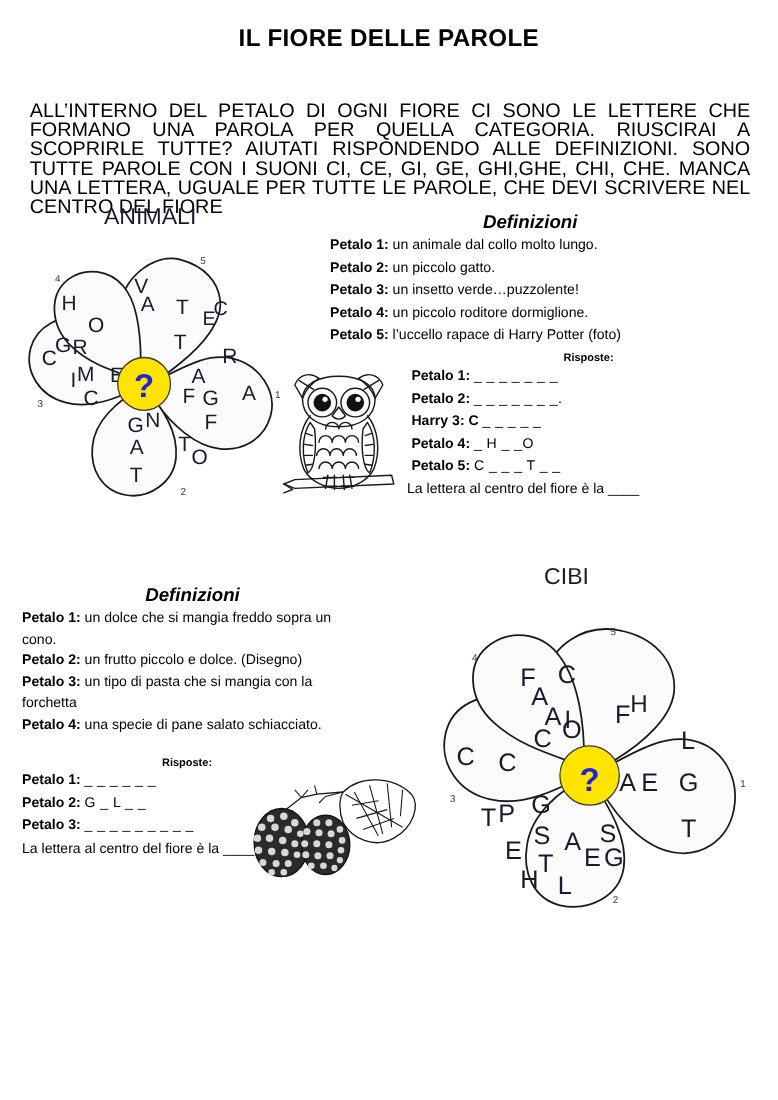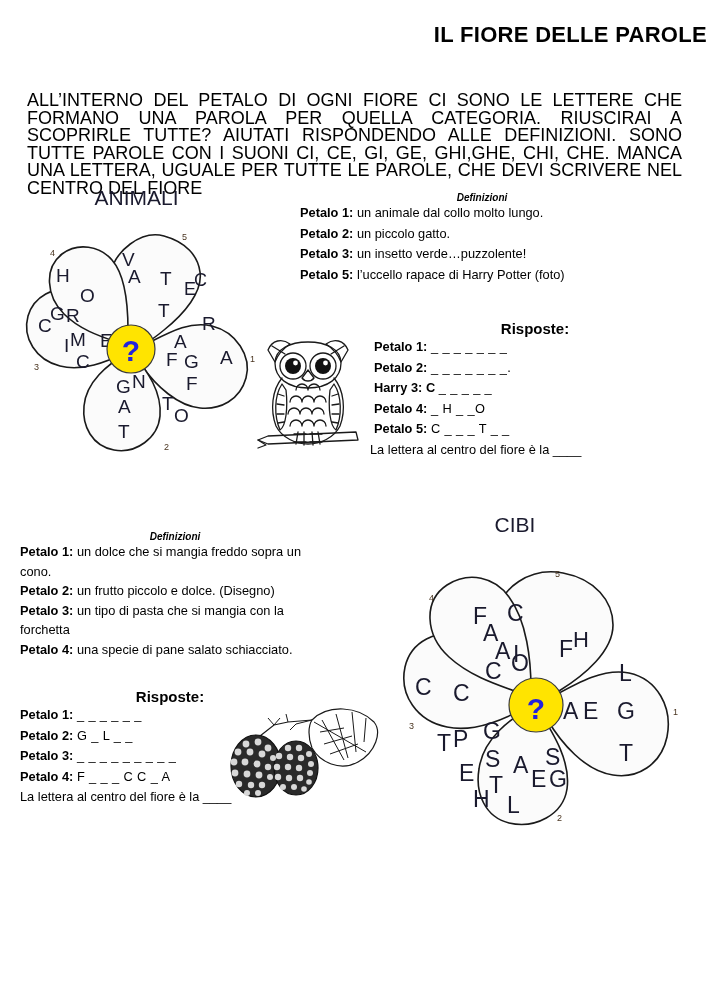--- a/index.html
+++ b/index.html
@@ -15,21 +15,21 @@
     color: #000000;
     overflow: hidden;
   }
 
   
   #page-title {
     position: absolute;
     top: 22px;
     left: 0;
     width: 707px;
-    text-align: right;
+    text-align: center;
     font-size: 22px;
     font-weight: bold;
     letter-spacing: 0.3px;
   }
 
   
   #intro-paragraph {
     position: absolute;
     top: 92px;
     left: 27px;
@@ -37,25 +37,25 @@
     font-size: 18px;
     line-height: 17.6px;
     text-align: justify;
   }
 
   
   .block-heading {
     font-weight: bold;
     font-style: italic;
     text-align: center;
-    font-size: 10px;
+    font-size: 17px;
   }
   .block-heading.plain {
     font-style: normal;
-    font-size: 15px;
+    font-size: 10px;
   }
   .def-line, .ans-line {
     font-size: 12.8px;
     line-height: 20.5px;
     white-space: nowrap;
   }
   .def-line b, .ans-line b { font-weight: bold; }
   .ans-line .mono-blank { letter-spacing: 0.4px; }
   .center-note { font-size: 12.8px; line-height: 20.5px; white-space: nowrap; }
 
@@ -203,20 +203,21 @@
     <circle class="center-disc" cx="117" cy="139" r="24"></circle>
     <text class="center-q" x="117" y="151" text-anchor="middle">?</text>
   </svg>
 </div>
 
 <div id="defs-1">
   <div class="block-heading">Definizioni</div>
   <div class="def-line"><b>Petalo 1:</b> <span>un animale dal collo molto lungo.</span></div>
   <div class="def-line"><b>Petalo 2:</b> <span>un piccolo gatto.</span></div>
   <div class="def-line"><b>Petalo 3:</b> <span>un insetto verde…puzzolente!</span></div>
+  <div class="def-line"><b>Petalo 4:</b> <span>un piccolo roditore dormiglione.</span></div>
   <div class="def-line"><b>Petalo 5:</b> <span>l’uccello rapace di Harry Potter (foto)</span></div>
 </div>
 
 <div id="answers-1">
   <div class="block-heading plain">Risposte:</div>
   <div class="ans-line"><b>Petalo 1:</b> <span class="mono-blank">_ _ _ _ _ _ _</span></div>
   <div class="ans-line"><b>Petalo 2:</b> <span class="mono-blank">_ _ _ _ _ _ _.</span></div>
   <div class="ans-line"><b>Harry 3: C</b> <span class="mono-blank">_ _ _ _ _</span></div>
   <div class="ans-line"><b>Petalo 4:</b> <span class="mono-blank">_ H _ _O</span></div>
   <div class="ans-line"><b>Petalo 5:</b> <span class="mono-blank">C _ _ _ T _ _</span></div>
@@ -267,21 +268,20 @@
   <div class="def-line"><b>Petalo 2:</b> <span>un frutto piccolo e dolce. (Disegno)</span></div>
   <div class="def-line"><b>Petalo 3:</b> <span>un tipo di pasta che si mangia con la forchetta</span></div>
   <div class="def-line"><b>Petalo 4:</b> <span>una specie di pane salato schiacciato.</span></div>
 </div>
 
 <div id="answers-2">
   <div class="block-heading plain">Risposte:</div>
   <div class="ans-line"><b>Petalo 1:</b> <span class="mono-blank">_ _ _ _ _ _</span></div>
   <div class="ans-line"><b>Petalo 2:</b> <span class="mono-blank">G _ L _ _</span></div>
   <div class="ans-line"><b>Petalo 3:</b> <span class="mono-blank">_ _ _ _ _ _ _ _ _</span></div>
-  <div class="ans-line"><b>Petalo 4:</b> <span class="mono-blank">F _ _ _ C C _ A</span></div>
   <div class="center-note">La lettera al centro del fiore è la ____</div>
 </div>
 
 <svg id="blackberry-illustration" viewBox="0 0 175 105">
   <g stroke="#1a1a1a" fill="none" stroke-width="1">
 
     <path d="M44 36 L 58 25 L 72 22 L 96 20" stroke-width="1.2"></path>
     <path d="M58 25 L 64 18 M58 25 L 52 18 M72 22 L 70 14"></path>
     <path d="M74 30 L 80 24 L 96 20"></path>
 

